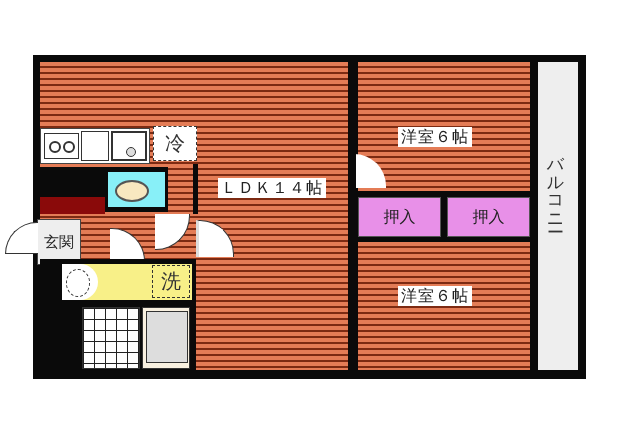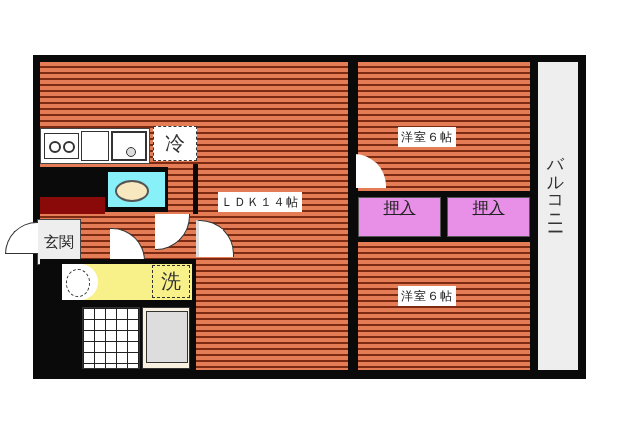--- a/index.html
+++ b/index.html
@@ -1,22 +1,22 @@
 <!DOCTYPE html>
 <html><head>
 <meta charset="utf-8">
 <style>
   html,body{margin:0;padding:0;background:#ffffff;}
   body{width:640px;height:448px;position:relative;overflow:hidden;font-family:"DejaVu Sans",sans-serif;}
   .abs{position:absolute;box-sizing:border-box;}
   .floor{background:repeating-linear-gradient(to bottom,#e47c56 0px,#e47c56 4px,#7c2a12 4px,#7c2a12 6px);}
   .wall{background:#0a0a0a;}
-  .label{position:absolute;background:#ffffff;color:#222;font-size:12px;line-height:20px;padding:0 3px;white-space:nowrap;letter-spacing:1px;}
+  .label{position:absolute;background:#ffffff;color:#222;font-size:16px;line-height:20px;padding:0 3px;white-space:nowrap;letter-spacing:1px;}
   .door{position:absolute;background:#ffffff;}
-  .closet{background:#e890e8;border:1px solid #555;display:flex;align-items:flex-start;justify-content:center;font-size:16px;color:#222;text-decoration:underline;}
+  .closet{background:#e890e8;border:1px solid #555;display:flex;align-items:center;justify-content:center;font-size:16px;color:#222;}
 </style>
 </head>
 <body>
 
 <div class="abs wall" style="left:33px;top:55px;width:553px;height:324px;"></div>
 
 <div class="abs floor" style="left:40px;top:62px;width:308px;height:308px;"></div>
 
 <div class="abs floor" style="left:358px;top:62px;width:172px;height:130px;"></div>
 
@@ -82,15 +82,15 @@
   <span style="position:absolute;left:3px;top:3px;width:40px;height:50px;background:#dddddd;border:1px solid #333;"></span>
 </div>
 
 <div class="abs wall" style="left:348px;top:55px;width:8px;height:324px;"></div>
 <div class="abs wall" style="left:530px;top:55px;width:8px;height:324px;"></div>
 <div class="abs wall" style="left:356px;top:191px;width:176px;height:6px;"></div>
 <div class="abs wall" style="left:356px;top:237px;width:176px;height:5px;"></div>
 <div class="abs wall" style="left:441px;top:197px;width:6px;height:40px;"></div>
 <div class="abs wall" style="left:193px;top:164px;width:5px;height:50px;"></div>
 
-<div class="label" style="left:218px;top:192px;font-family:Liberation Serif, serif;">ＬＤＫ１４帖</div>
+<div class="label" style="left:218px;top:178px;font-family:Liberation Serif, serif;">ＬＤＫ１４帖</div>
 <div class="label" style="left:398px;top:127px;">洋室６帖</div>
 <div class="label" style="left:398px;top:286px;">洋室６帖</div>
 
 </body></html>

